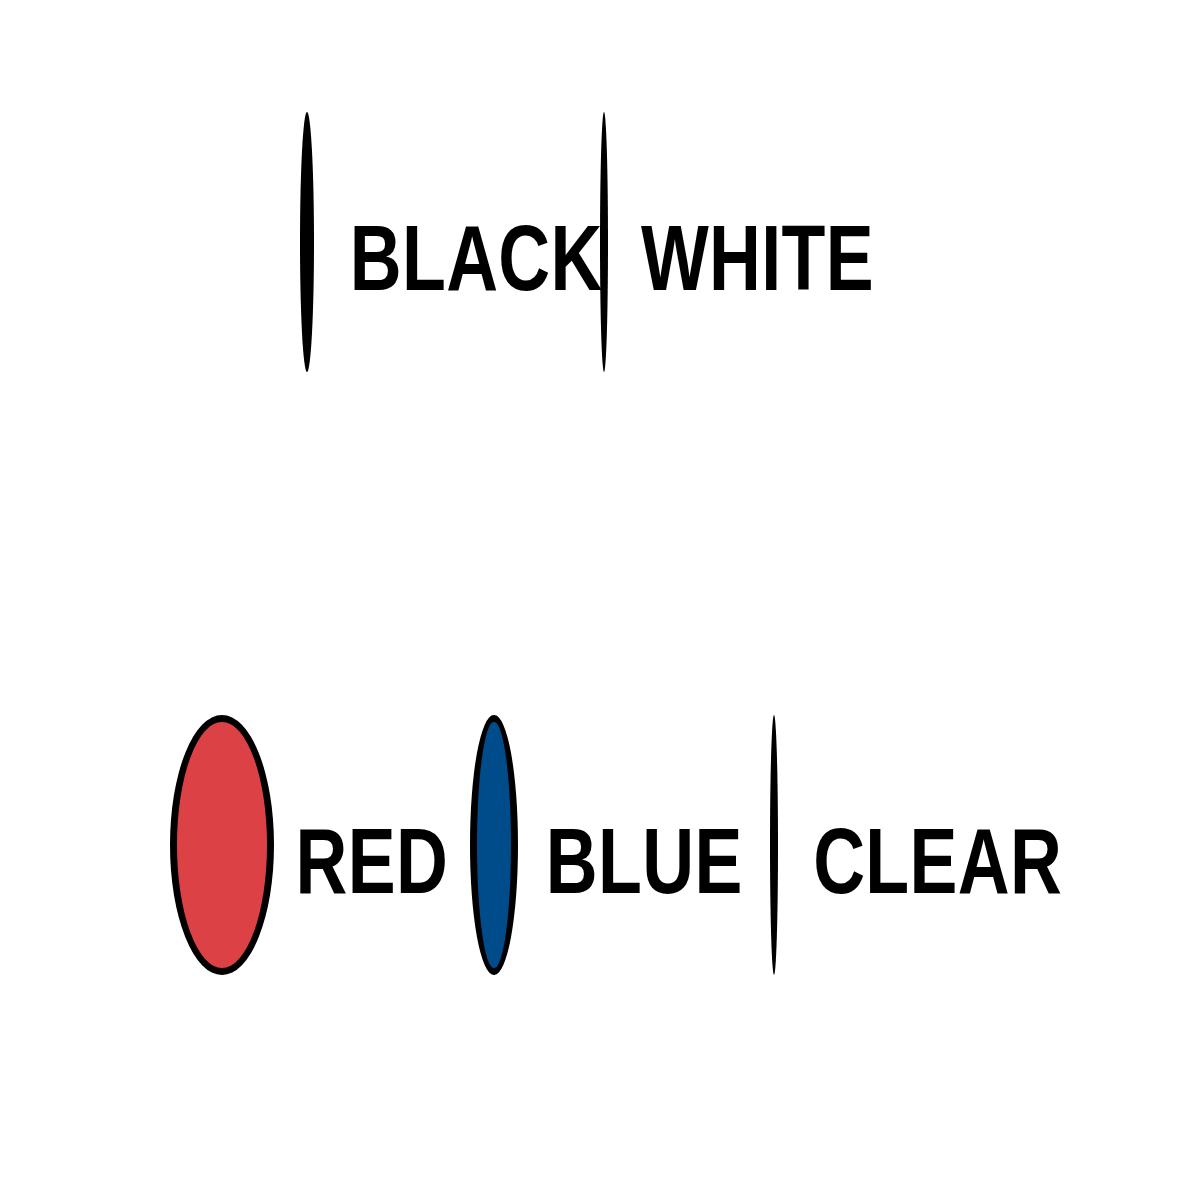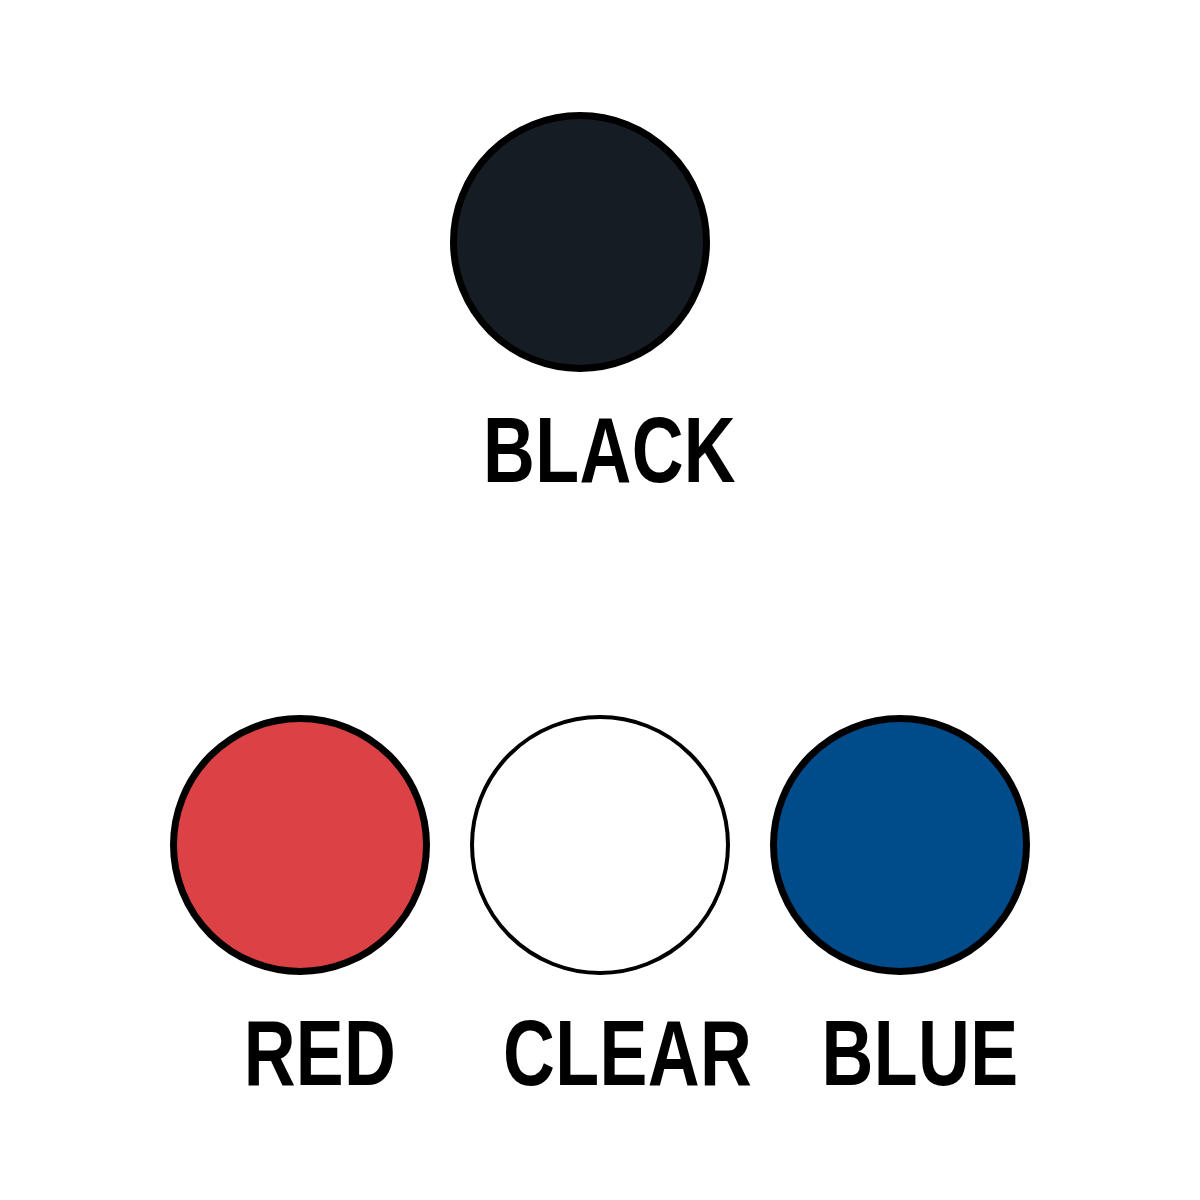--- a/index.html
+++ b/index.html
@@ -33,21 +33,22 @@
     justify-content: center;
     align-items: flex-start;
   }
 
   #swatch-row-1 { top: 112px; }
   #swatch-row-2 { top: 715px; padding-left: 20px; }
 
   .swatch-cell {
     width: 300px;
     display: flex;
-    flex-direction: column;
+    flex-direction: row;
+    align-items: center;
   }
 
   .swatch-circle {
     width: 260px;
     height: 260px;
     border-radius: 50%;
     box-sizing: border-box;
     background: #ffffff;
     border: 7px solid #000000;
   }
@@ -78,35 +79,39 @@
 <div id="swatch-board" style="background: rgb(255, 255, 255);">
 
   <div class="swatch-row" id="swatch-row-1">
 
     <div class="swatch-cell">
       <div class="swatch-circle" style="background: rgb(21, 28, 36); border-color: rgb(0, 0, 0); border-width: 7px;"></div>
       <div class="swatch-label" style="color: rgb(0, 0, 0);">BLACK</div>
     </div>
 
 
+    <div class="swatch-cell">
+      <div class="swatch-circle outline-thin" style="background: rgb(255, 255, 255); border-color: rgb(0, 0, 0); border-width: 4px;"></div>
+      <div class="swatch-label" style="color: rgb(0, 0, 0);">WHITE</div>
+    </div>
 
   </div>
 
   <div class="swatch-row" id="swatch-row-2">
 
     <div class="swatch-cell">
       <div class="swatch-circle" style="background: rgb(220, 66, 69); border-color: rgb(0, 0, 0); border-width: 7px;"></div>
       <div class="swatch-label" style="color: rgb(0, 0, 0);">RED</div>
     </div>
 
     <div class="swatch-cell">
-      <div class="swatch-circle outline-thin" style="background: rgb(255, 255, 255); border-color: rgb(0, 0, 0); border-width: 4px;"></div>
-      <div class="swatch-label" style="color: rgb(0, 0, 0);">CLEAR</div>
+      <div class="swatch-circle" style="background: rgb(0, 75, 138); border-color: rgb(0, 0, 0); border-width: 7px;"></div>
+      <div class="swatch-label" style="color: rgb(0, 0, 0);">BLUE</div>
     </div>
 
     <div class="swatch-cell">
-      <div class="swatch-circle" style="background: rgb(0, 75, 138); border-color: rgb(0, 0, 0); border-width: 7px;"></div>
-      <div class="swatch-label" style="color: rgb(0, 0, 0);">BLUE</div>
+      <div class="swatch-circle outline-thin" style="background: rgb(255, 255, 255); border-color: rgb(0, 0, 0); border-width: 4px;"></div>
+      <div class="swatch-label" style="color: rgb(0, 0, 0);">CLEAR</div>
     </div>
 
   </div>
 
 </div>
 
 </body></html>

